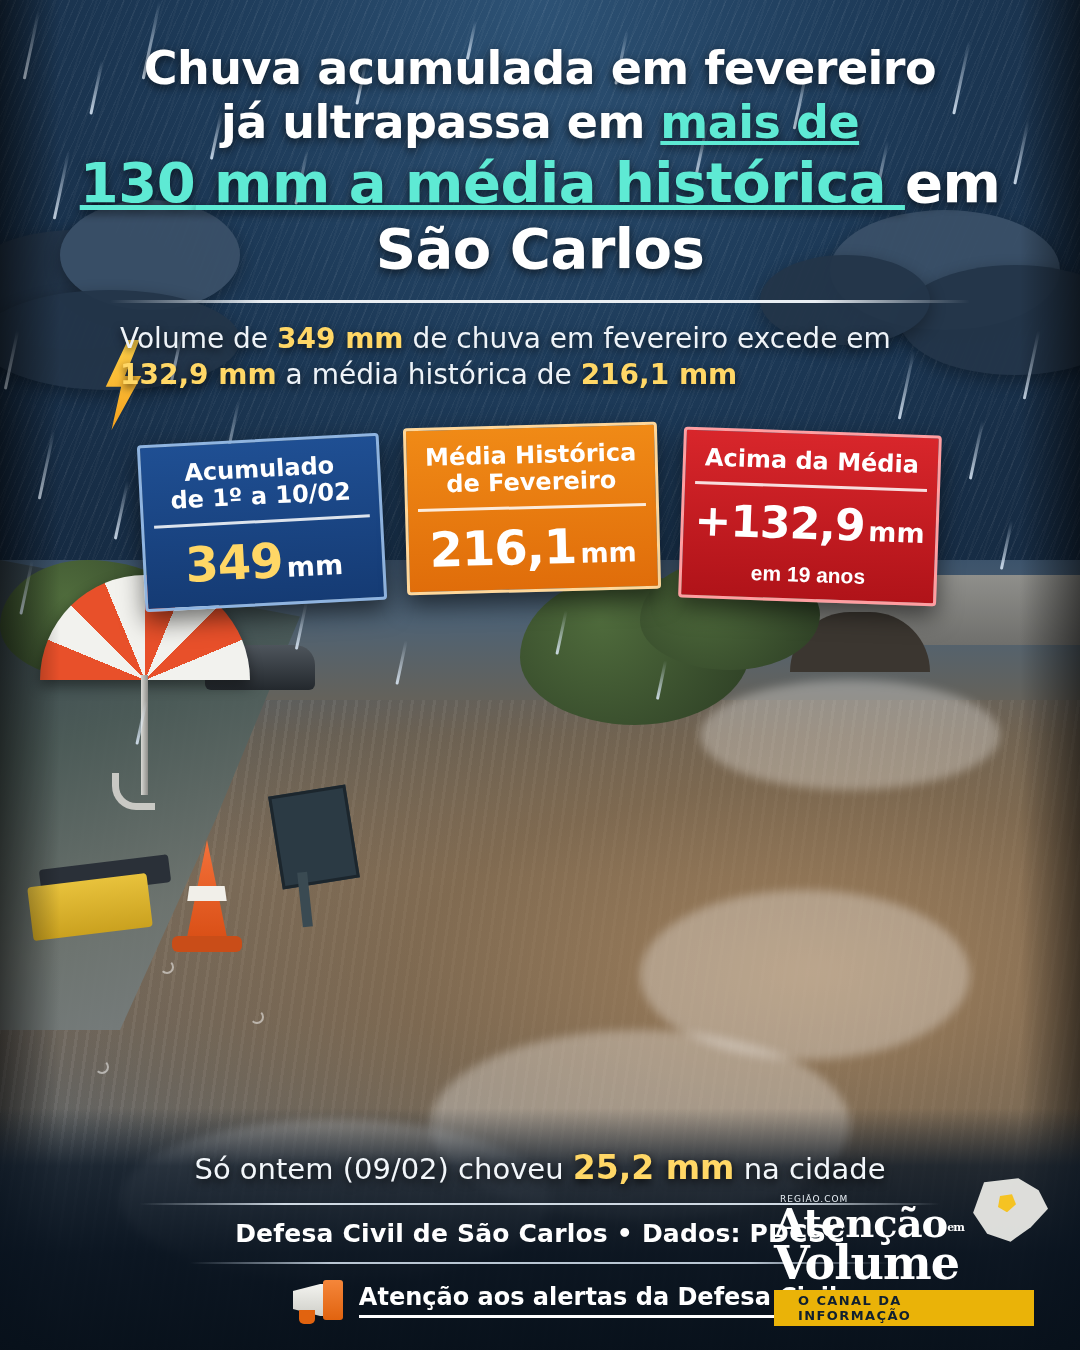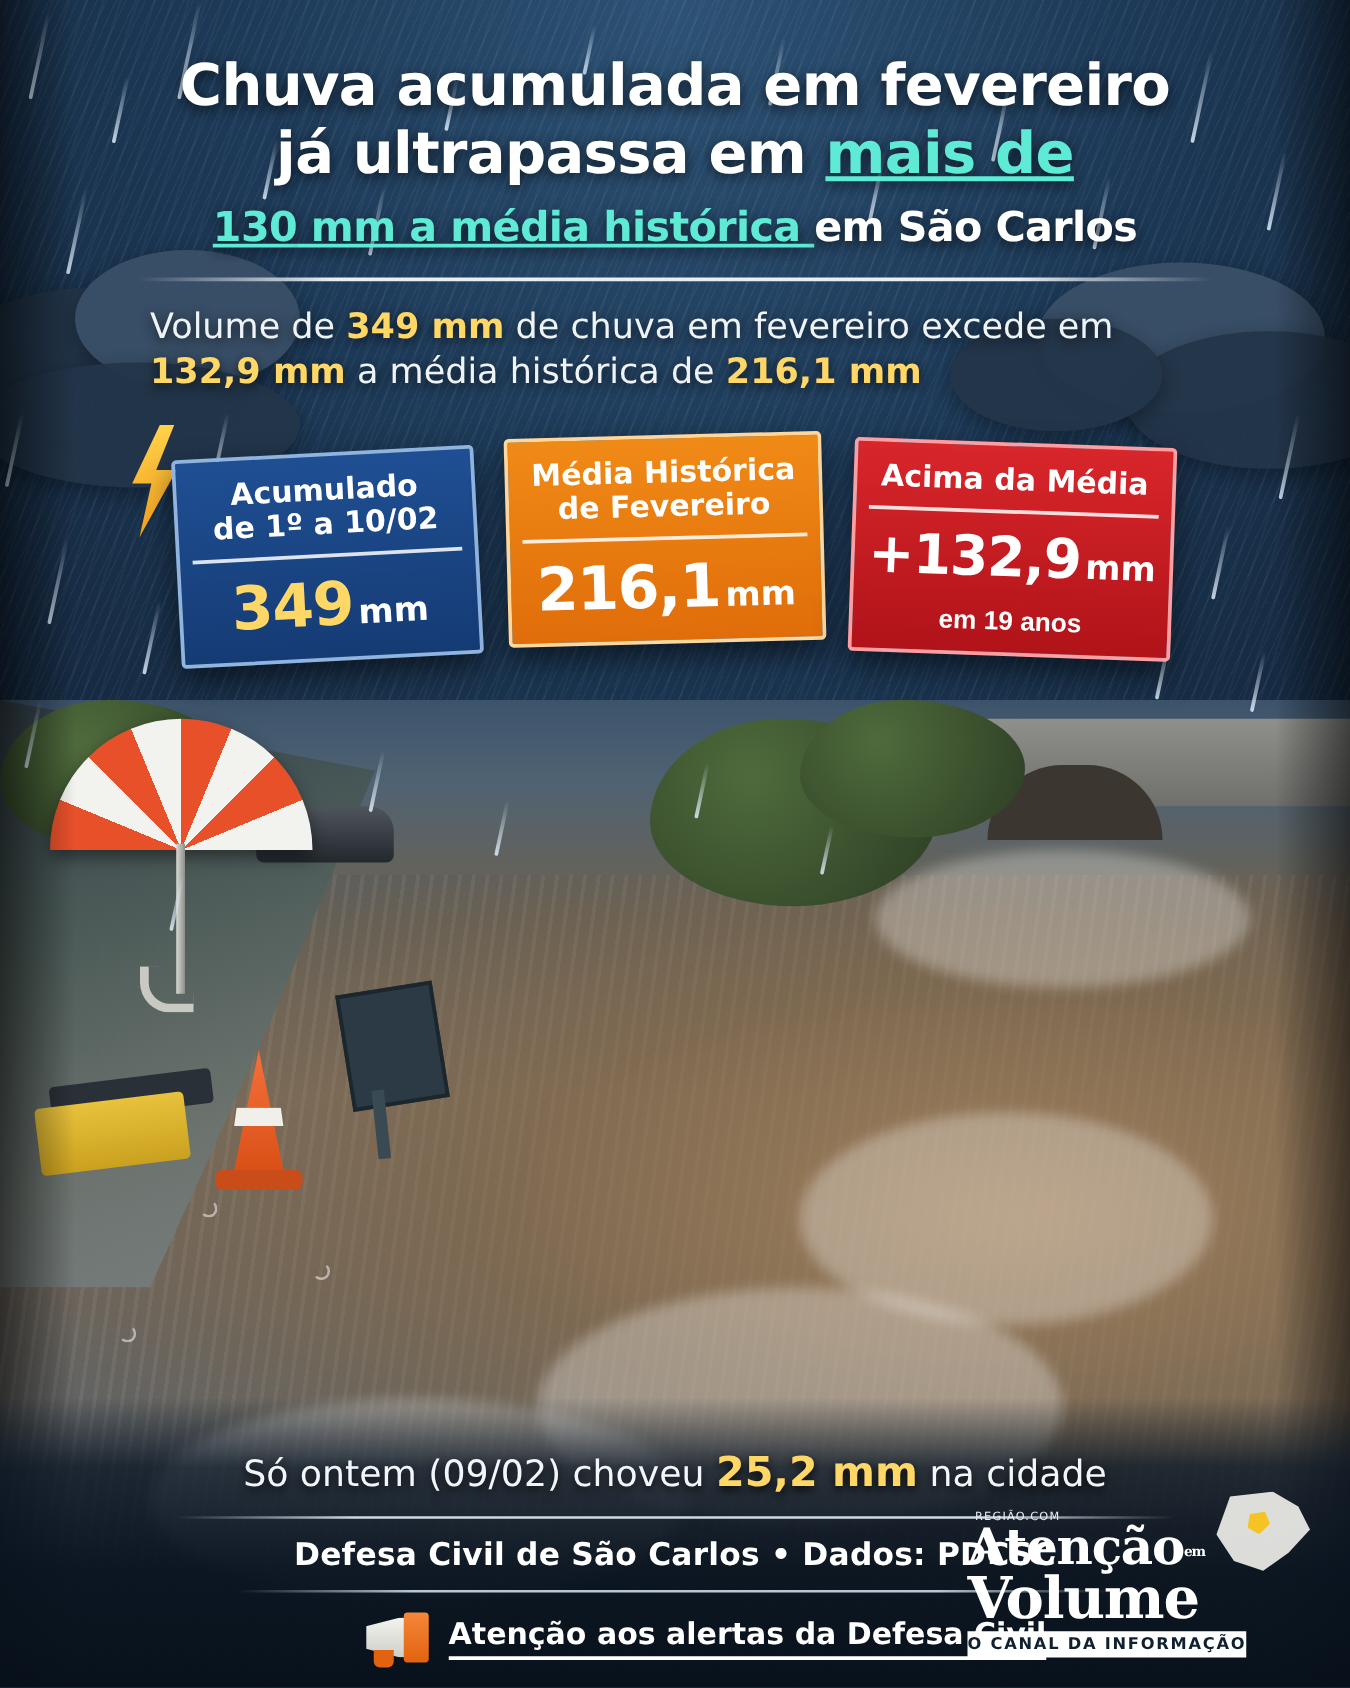--- a/index.html
+++ b/index.html
@@ -202,21 +202,21 @@
     margin: 17px;
     font-family: "DejaVu Sans", sans-serif;
     font-weight: bold;
     font-size: 46px;
     line-height: 1.18;
     color: #ffffff;
     letter-spacing: -0.5px;
     text-shadow: 0 3px 10px rgba(0,0,0,0.65);
   }
   .headline .amber { color: #5eead4; text-decoration: underline; }
-  .headline .line3 { font-size: 33px; }
+  .headline .line3 { font-size: 56px; }
   .rule {
     width: 860px;
     height: 3px;
     margin: 18px auto 0;
     background: linear-gradient(90deg, rgba(255,255,255,0), #e9eef3 18%, #e9eef3 82%, rgba(255,255,255,0));
     border-radius: 3px;
   }
   .subhead {
     position: relative;
     z-index: 5;
@@ -303,21 +303,21 @@
     margin-top: 6px;
     width: 252px;
   }
   .card-red .big { color: #ffffff; font-size: 44px; }
 
   
   .bottom {
     position: absolute;
     left: 0; right: 0; bottom: 0;
     z-index: 7;
-    padding-bottom: 20px;
+    padding-bottom: 30px;
     background: linear-gradient(180deg, rgba(10,22,36,0) 0%, rgba(10,22,36,0.78) 24%, rgba(8,18,30,0.95) 60%, rgba(7,16,26,0.98) 100%);
     padding-top: 40px;
     text-align: center;
   }
   .bottom .yesterday {
     font-family: "DejaVu Sans", sans-serif;
     font-size: 29px;
     color: #f2f6fa;
     text-shadow: 0 3px 8px rgba(0,0,0,0.8);
   }
@@ -402,27 +402,27 @@
   .logo .l2 {
     font-family: "DejaVu Serif", serif;
     font-weight: bold;
     font-size: 46px;
     color: #ffffff;
     line-height: .95;
     letter-spacing: -1px;
   }
   .logo .bar {
     margin-top: 4px;
-    background: #ffffff;
+    background: #eab308;
     color: #10202f;
     font-family: "DejaVu Sans", sans-serif;
     font-weight: bold;
     font-size: 13px;
     letter-spacing: 1.4px;
-    padding: 3px 0;
+    padding: 3px 24px;
     display: inline-block;
   }
   .logo .map {
     position: absolute;
     right: -14px; top: -16px;
     width: 78px; height: 66px;
     background: #e8e8e4;
     clip-path: polygon(18% 6%, 62% 0%, 88% 18%, 100% 46%, 78% 74%, 52% 96%, 22% 84%, 4% 52%);
     opacity: .95;
   }

